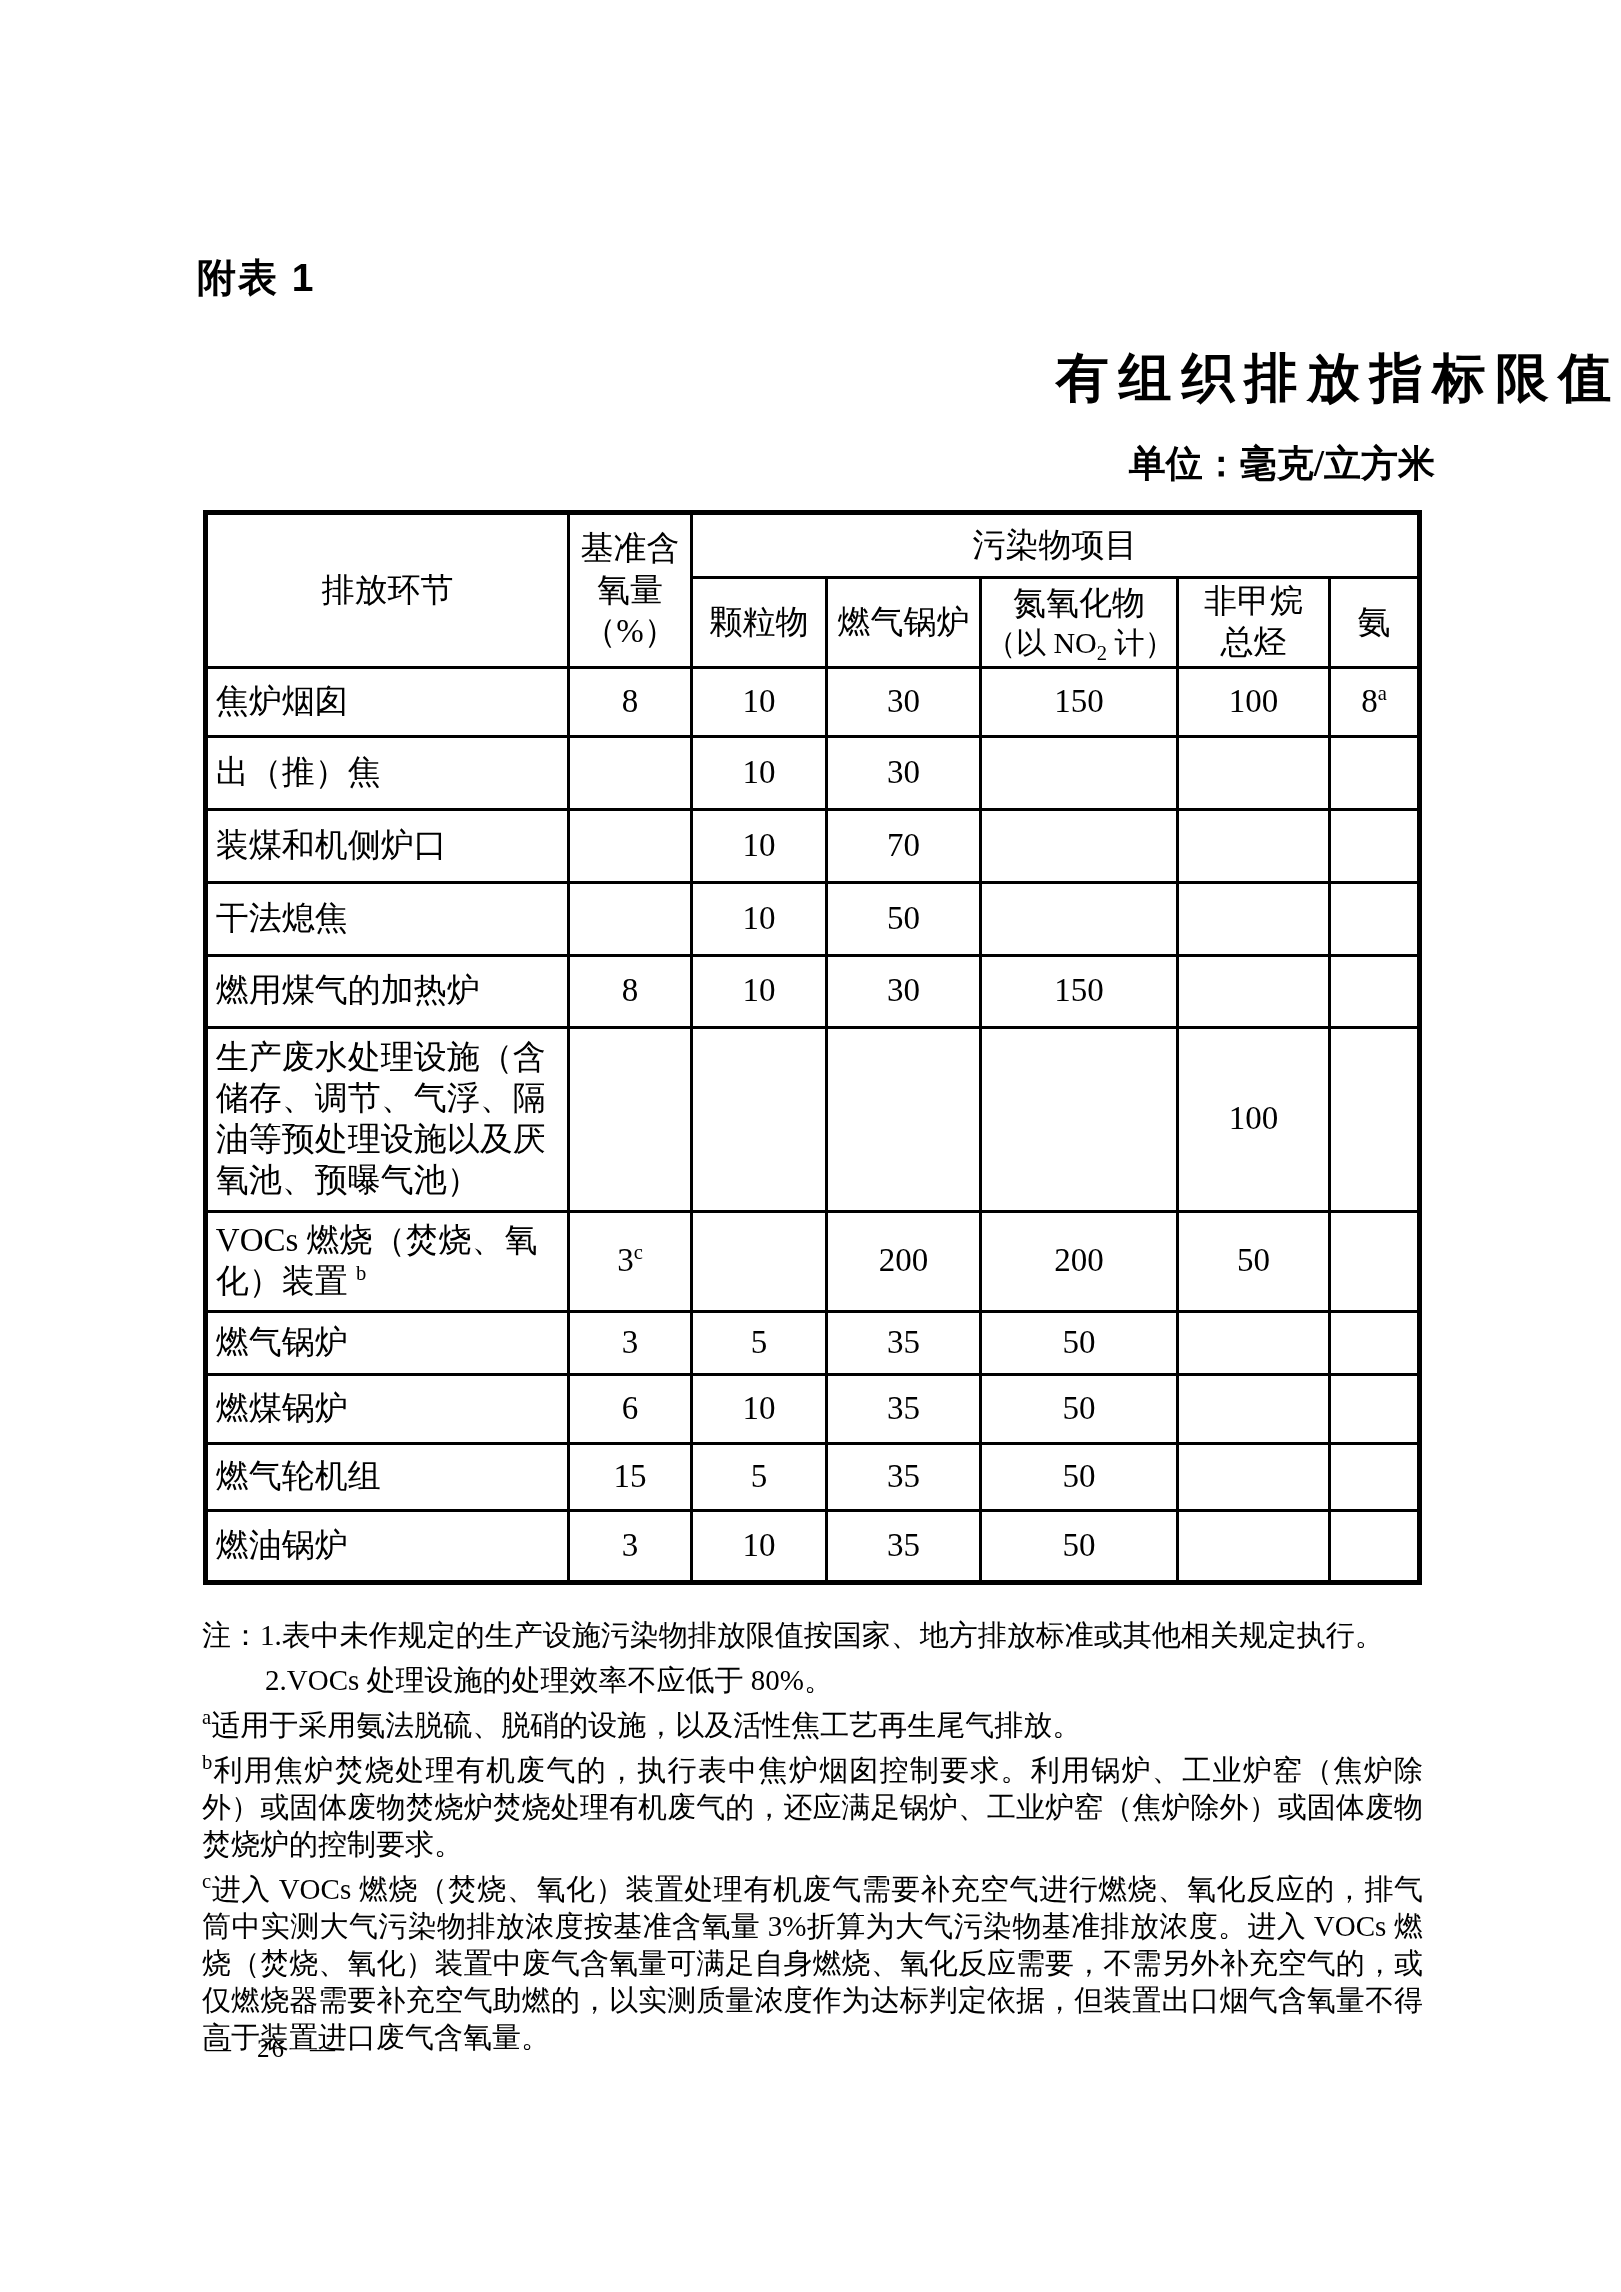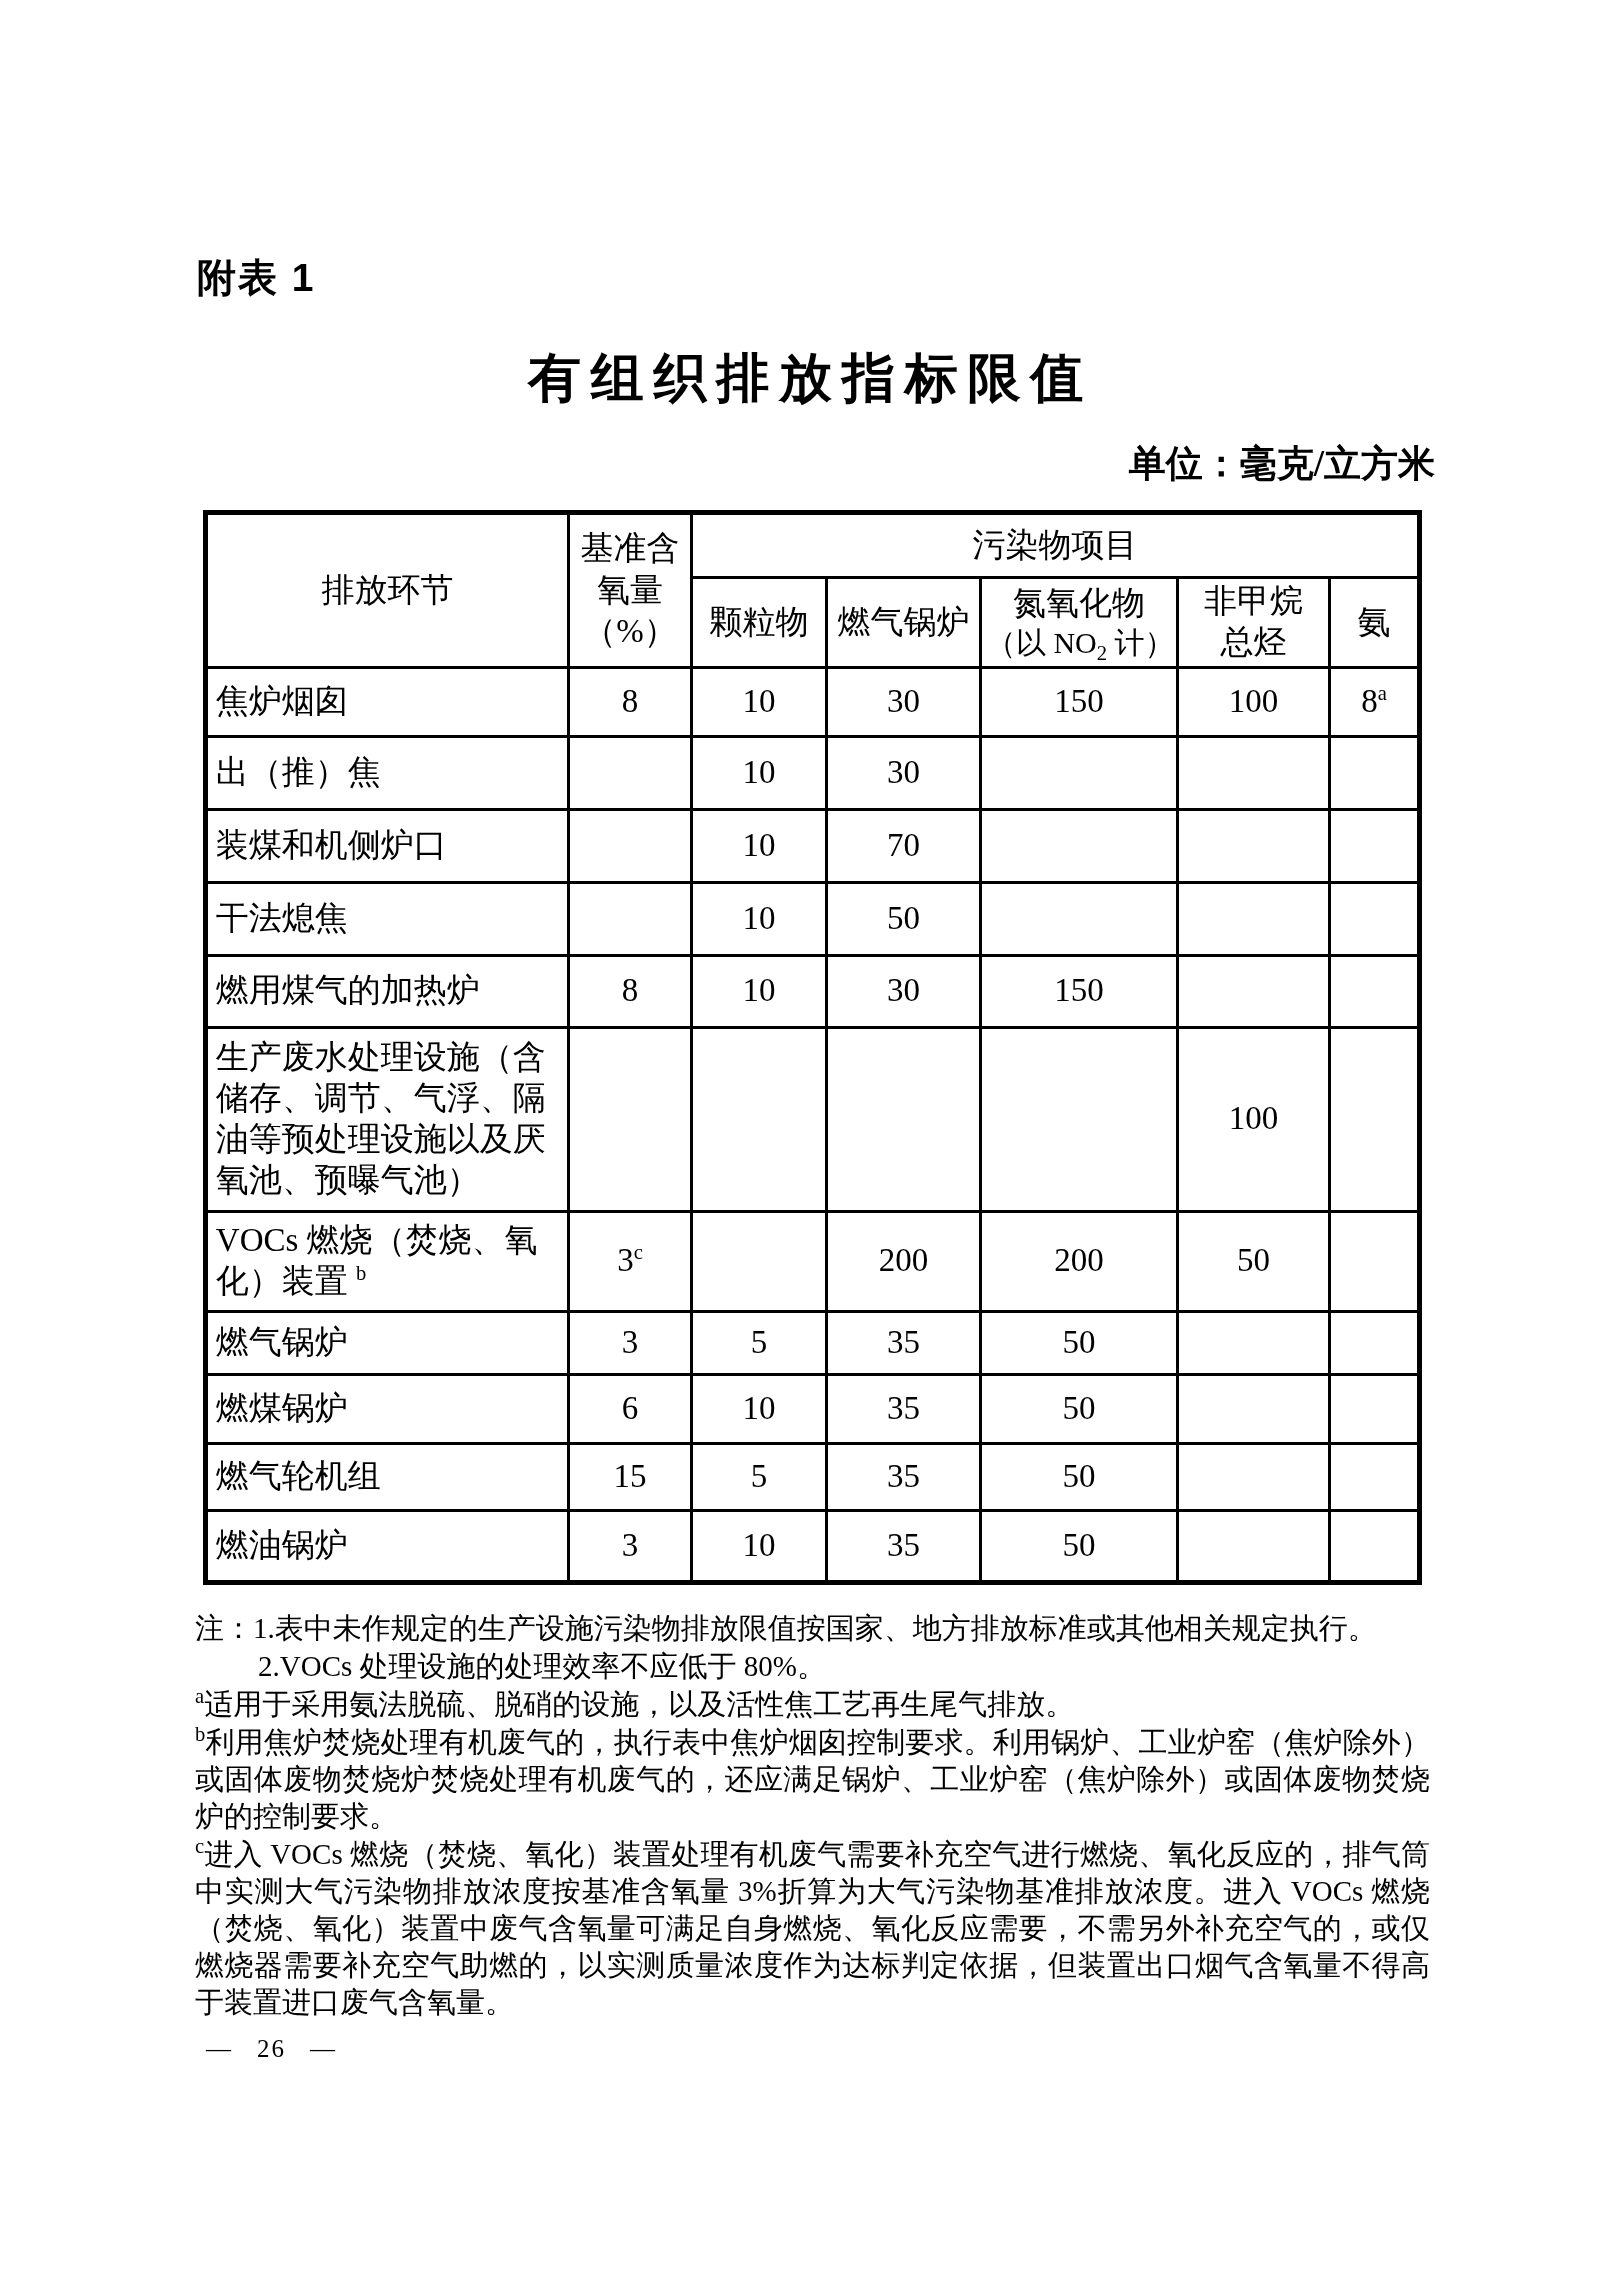--- a/index.html
+++ b/index.html
@@ -9,21 +9,21 @@
     font-family:"Liberation Serif","DejaVu Serif",serif;
     overflow:hidden;
   }
   .appendix-label {
     position:absolute; left:197px; top:251px;
     font-family:"Liberation Sans","DejaVu Sans",sans-serif;
     font-weight:bold; font-size:39px; letter-spacing:2px;
   }
   .doc-title {
     position:absolute; left:0; top:343px; width:100%;
-    text-align:center;
+    text-align:right;
     font-family:"Liberation Sans","DejaVu Sans",sans-serif;
     font-weight:bold; font-size:53px; letter-spacing:9.8px;
   }
   .unit-line {
     position:absolute; right:186px; top:439px;
     font-size:37px; font-weight:bold;
   }
   table.limits-table {
     position:absolute; left:203px; top:510px;
     width:1213px; border-collapse:collapse; table-layout:fixed;
@@ -37,21 +37,21 @@
     overflow:hidden;
   }
   .limits-table td.name-cell { text-align:left; padding:3.9px 7.8px; }
   .nox-line2 { white-space:nowrap; font-size:30px; }
   .limits-table sup, .notes sup { font-size:20.6px; line-height:0; }
   .limits-table sub { font-size:20.6px; line-height:0; }
   .notes {
     position:absolute; left:194px; top:1609px; width:1237px;
     font-size:29px; line-height:37px; text-align:justify;
   }
-  .notes p { margin:1px; }
+  .notes p { margin:8px; }
   .notes p.indented { text-indent:63px; }
   .page-number {
     position:absolute; left:206px; top:2035px;
     font-size:25px; word-spacing:15.7px; letter-spacing:2px;
   }
 </style>
 </head>
 <body>
 
 <div class="page">

